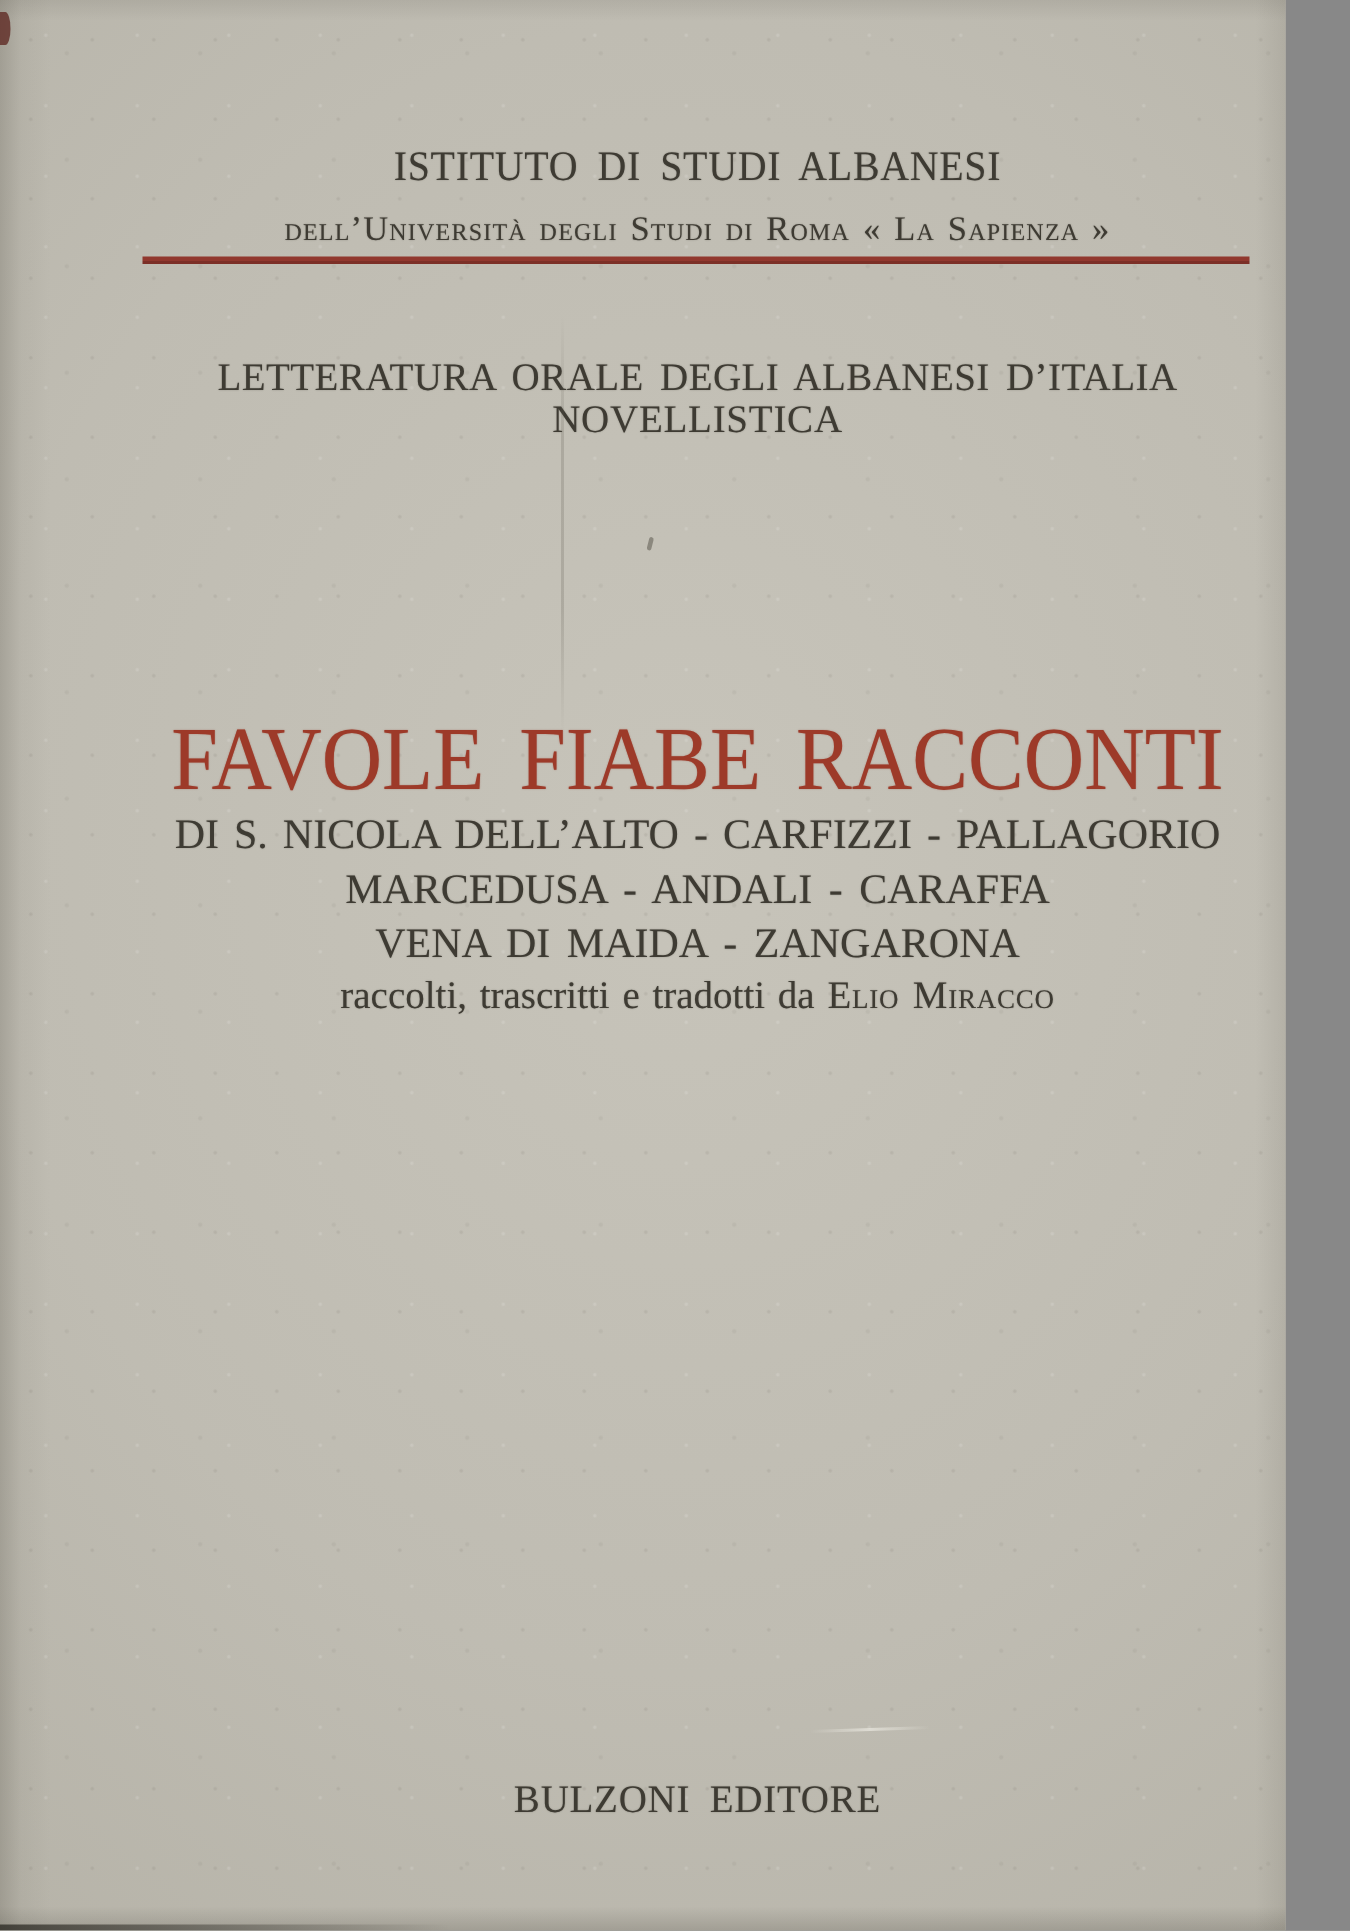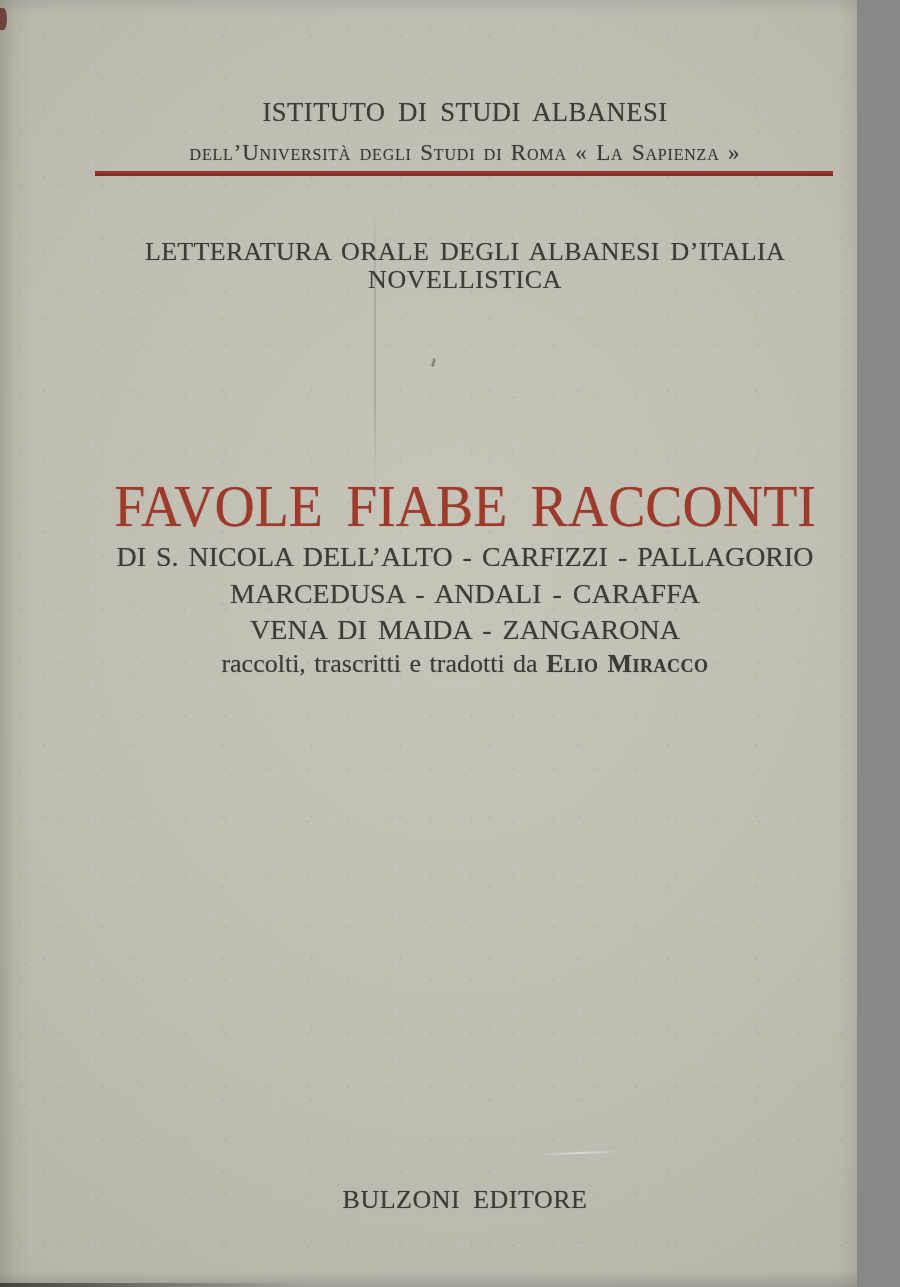--- a/index.html
+++ b/index.html
@@ -80,21 +80,21 @@
     color: #9d3a29;
     transform: scaleX(0.93);
     text-shadow: 0 0 1px rgba(140,50,34,0.55);
   }
 
   .subtitle-1 { top: 543px; font-size: 28px; word-spacing: 3px; }
   .subtitle-2 { top: 580px; font-size: 28px; word-spacing: 4px; }
   .subtitle-3 { top: 616px; font-size: 28px; word-spacing: 4px; }
 
   .credits { top: 651px; font-size: 26px; word-spacing: 2px; }
-  .credits .name { font-variant: small-caps; letter-spacing: 0.5px; font-weight: bold; }
+  .credits .name { font-variant: small-caps; letter-spacing: 0.5px; }
 
   .publisher { top: 1187px; font-size: 26px; letter-spacing: 0.5px; word-spacing: 6px; }
 
   
   .mark-top-left {
     position: absolute;
     left: 0; top: 8px;
     width: 7px; height: 22px;
     background: #5f2a24;
     border-radius: 0 60% 60% 0;

